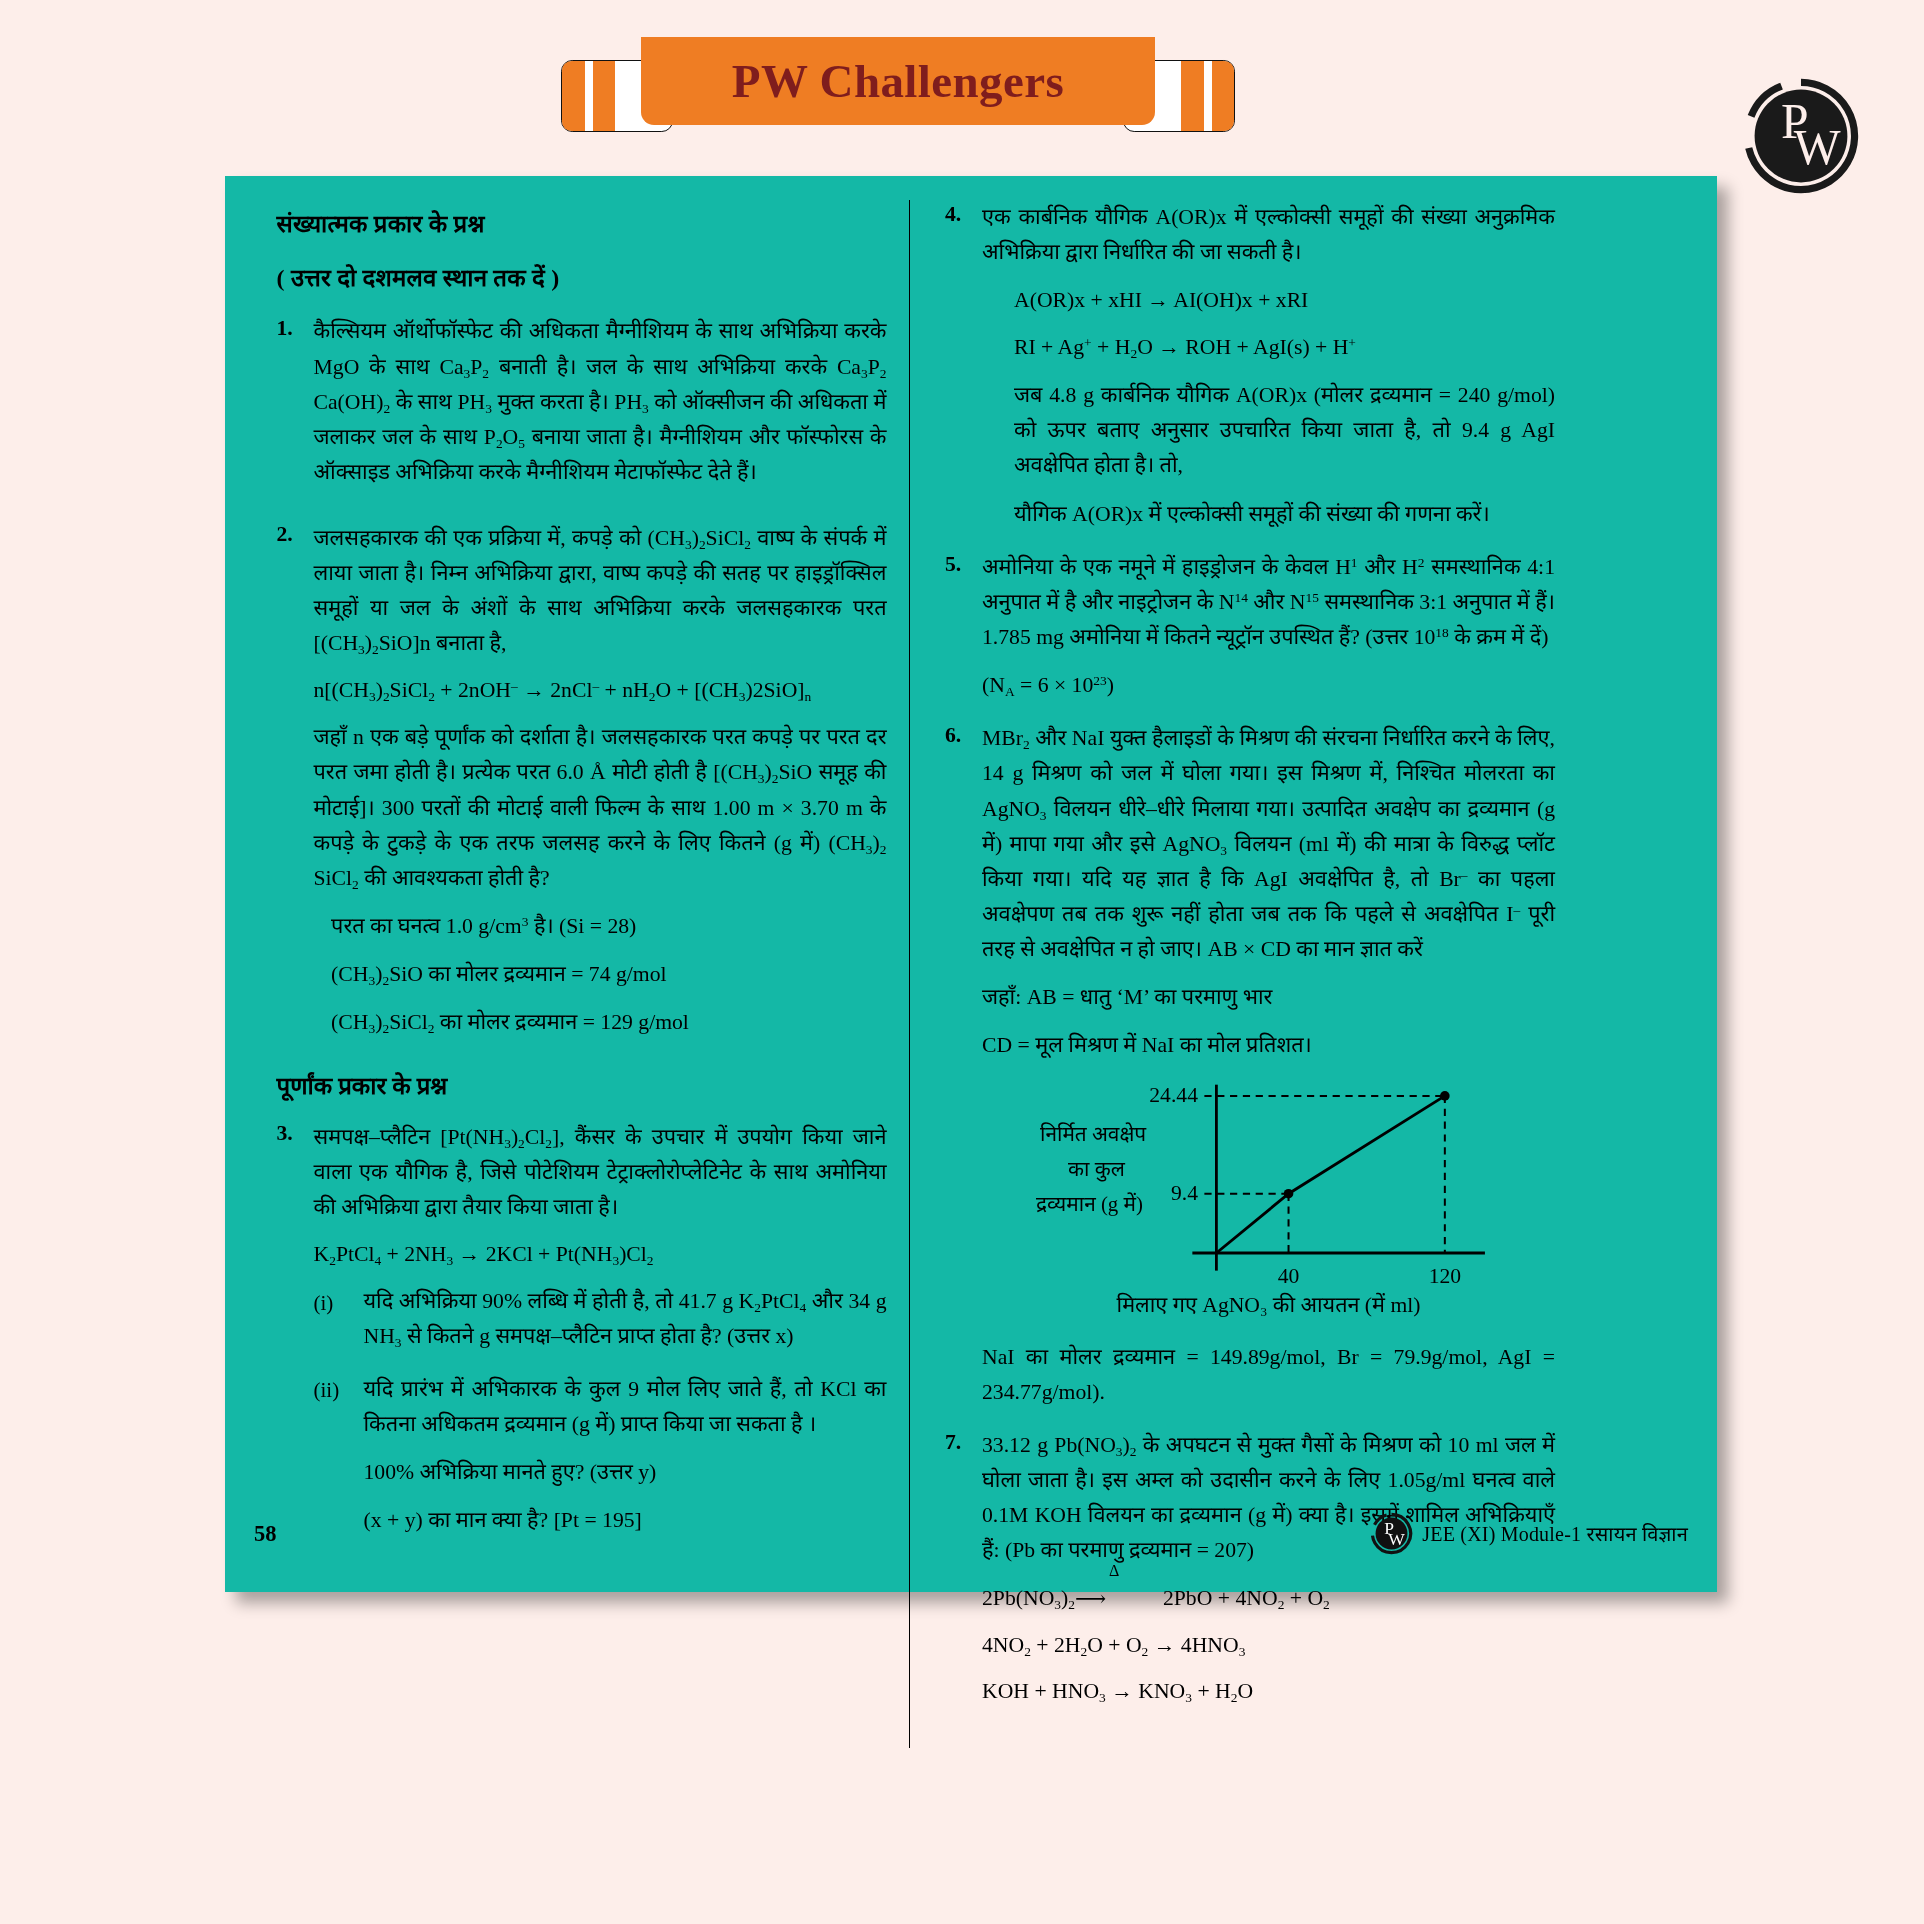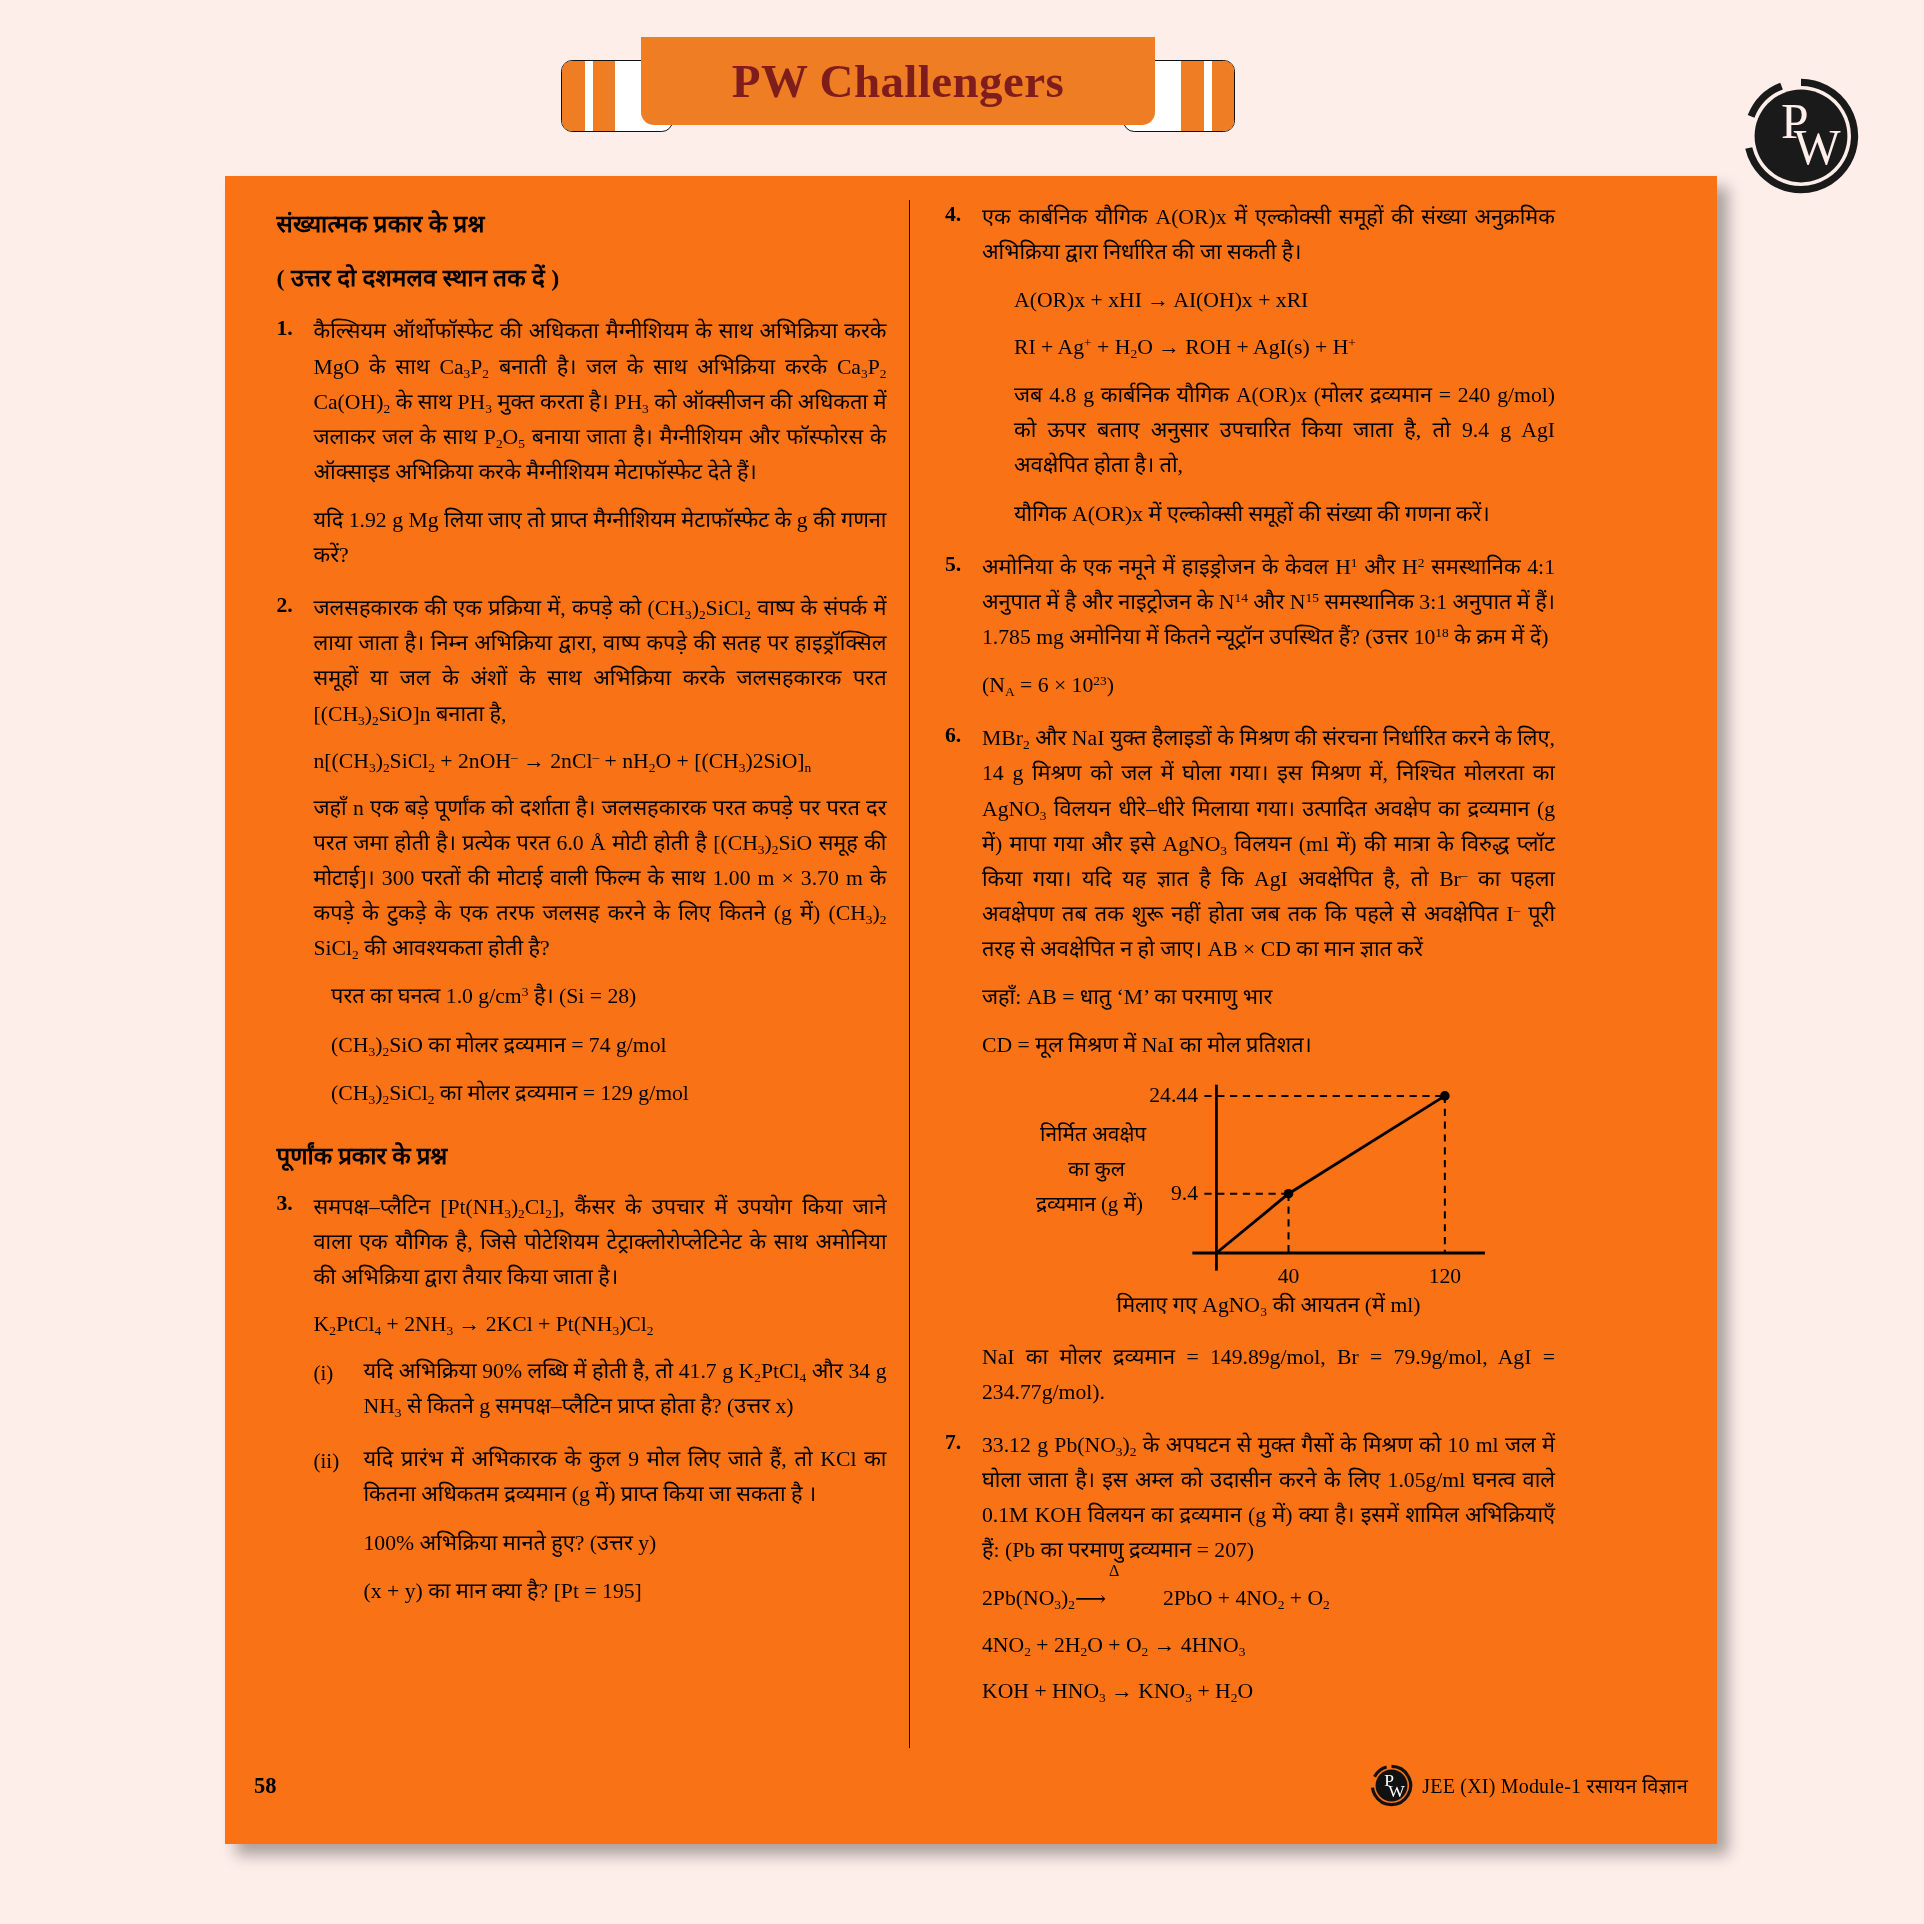--- a/index.html
+++ b/index.html
@@ -24,21 +24,21 @@
   .ribbon-fold{position:absolute;top:0.8px;width:32px;height:24px;background:#cf6526;}
   .ribbon-fold.left{left:80px;clip-path:polygon(100% 0,100% 100%,0 100%);}
   .ribbon-fold.right{right:80px;clip-path:polygon(0 0,100% 100%,0 100%);}
   #banner{position:absolute;left:80px;right:80px;top:0.8px;height:88px;background:#ef7d23;
           border-radius:0 0 13px 13px;display:flex;align-items:center;justify-content:center;}
   #banner-title{color:#7f1d1d;font-size:47px;font-weight:bold;letter-spacing:0.4px;
                 font-family:"Liberation Serif","DejaVu Serif",serif;}
   
   #logo-top{position:absolute;left:1741px;top:76px;width:120px;height:120px;}
   
-  #sheet{position:absolute;left:225px;top:176px;width:1492px;height:1668px;background:#f97316;
+  #sheet{position:absolute;left:225px;top:176px;width:1492px;height:1416px;background:#14b8a6;
          box-shadow:11.2px 11.2px 14.4px rgba(0,0,0,.33);}
   #sheet-inner{position:absolute;left:0;top:0;right:0;bottom:0;padding:24px 29px;box-sizing:border-box;}
   #columns{display:flex;gap:0;height:1548px;}
   .col{width:610px;padding:0 22.5px;box-sizing:content-box;}
   .col.left{border-right:1.6px solid #000;}
   .col.right{padding-left:35px;}
   
   .sec-head{font-size:24px;font-weight:bold;margin:6.4px 0 21px 0;letter-spacing:0.2px;}
   .sec-head2{font-size:24px;font-weight:bold;margin:27px 0 19px 0;}
   .qitem{display:flex;margin-bottom:17.6px;}
@@ -95,21 +95,20 @@
 
    <div class="col left">
 
      <div class="sec-head">संख्यात्मक प्रकार के प्रश्न</div>
      <div class="sec-head">( उत्तर दो दशमलव स्थान तक दें )</div>
 
      <div class="qitem">
        <div class="qnum">1.</div>
        <div class="qbody">
          <p class="para"><span>कैल्सियम ऑर्थोफॉस्फेट की अधिकता मैग्नीशियम के साथ अभिक्रिया करके MgO के साथ Ca</span><sub>3</sub><span>P</span><sub>2</sub><span> बनाती है। जल  के साथ अभिक्रिया करके Ca</span><sub>3</sub><span>P</span><sub>2</sub><span> Ca(OH)</span><sub>2</sub><span> के साथ PH</span><sub>3</sub><span> मुक्त करता है। PH</span><sub>3</sub><span> को ऑक्सीजन की अधिकता में जलाकर जल के साथ P</span><sub>2</sub><span>O</span><sub>5</sub><span> बनाया जाता है। मैग्नीशियम और फॉस्फोरस के ऑक्साइड अभिक्रिया  करके मैग्नीशियम मेटाफॉस्फेट देते हैं।</span></p>
-         <p class="para last">यदि 1.92 g Mg लिया जाए तो प्राप्त मैग्नीशियम मेटाफॉस्फेट के g की गणना करें?</p>
        </div>
      </div>
 
      <div class="qitem">
        <div class="qnum">2.</div>
        <div class="qbody">
          <p class="para"><span>जलसहकारक की एक प्रक्रिया में, कपड़े को (CH</span><sub>3</sub><span>)</span><sub>2</sub><span>SiCl</span><sub>2</sub><span> वाष्प के संपर्क में लाया जाता है। निम्न अभिक्रिया द्वारा,  वाष्प कपड़े की सतह पर हाइड्रॉक्सिल समूहों या जल के अंशों के साथ अभिक्रिया   करके जलसहकारक परत [(CH</span><sub>3</sub><span>)</span><sub>2</sub><span>SiO]n बनाता है,</span></p>
 
          <p class="eq"><span>n[(CH</span><sub>3</sub><span>)</span><sub>2</sub><span>SiCl</span><sub>2</sub><span> + 2nOH</span><sup>–</sup><span> → 2nCl</span><sup>–</sup><span> + nH</span><sub>2</sub><span>O + [(CH</span><sub>3</sub><span>)2SiO]</span><sub>n</sub></p>
 

